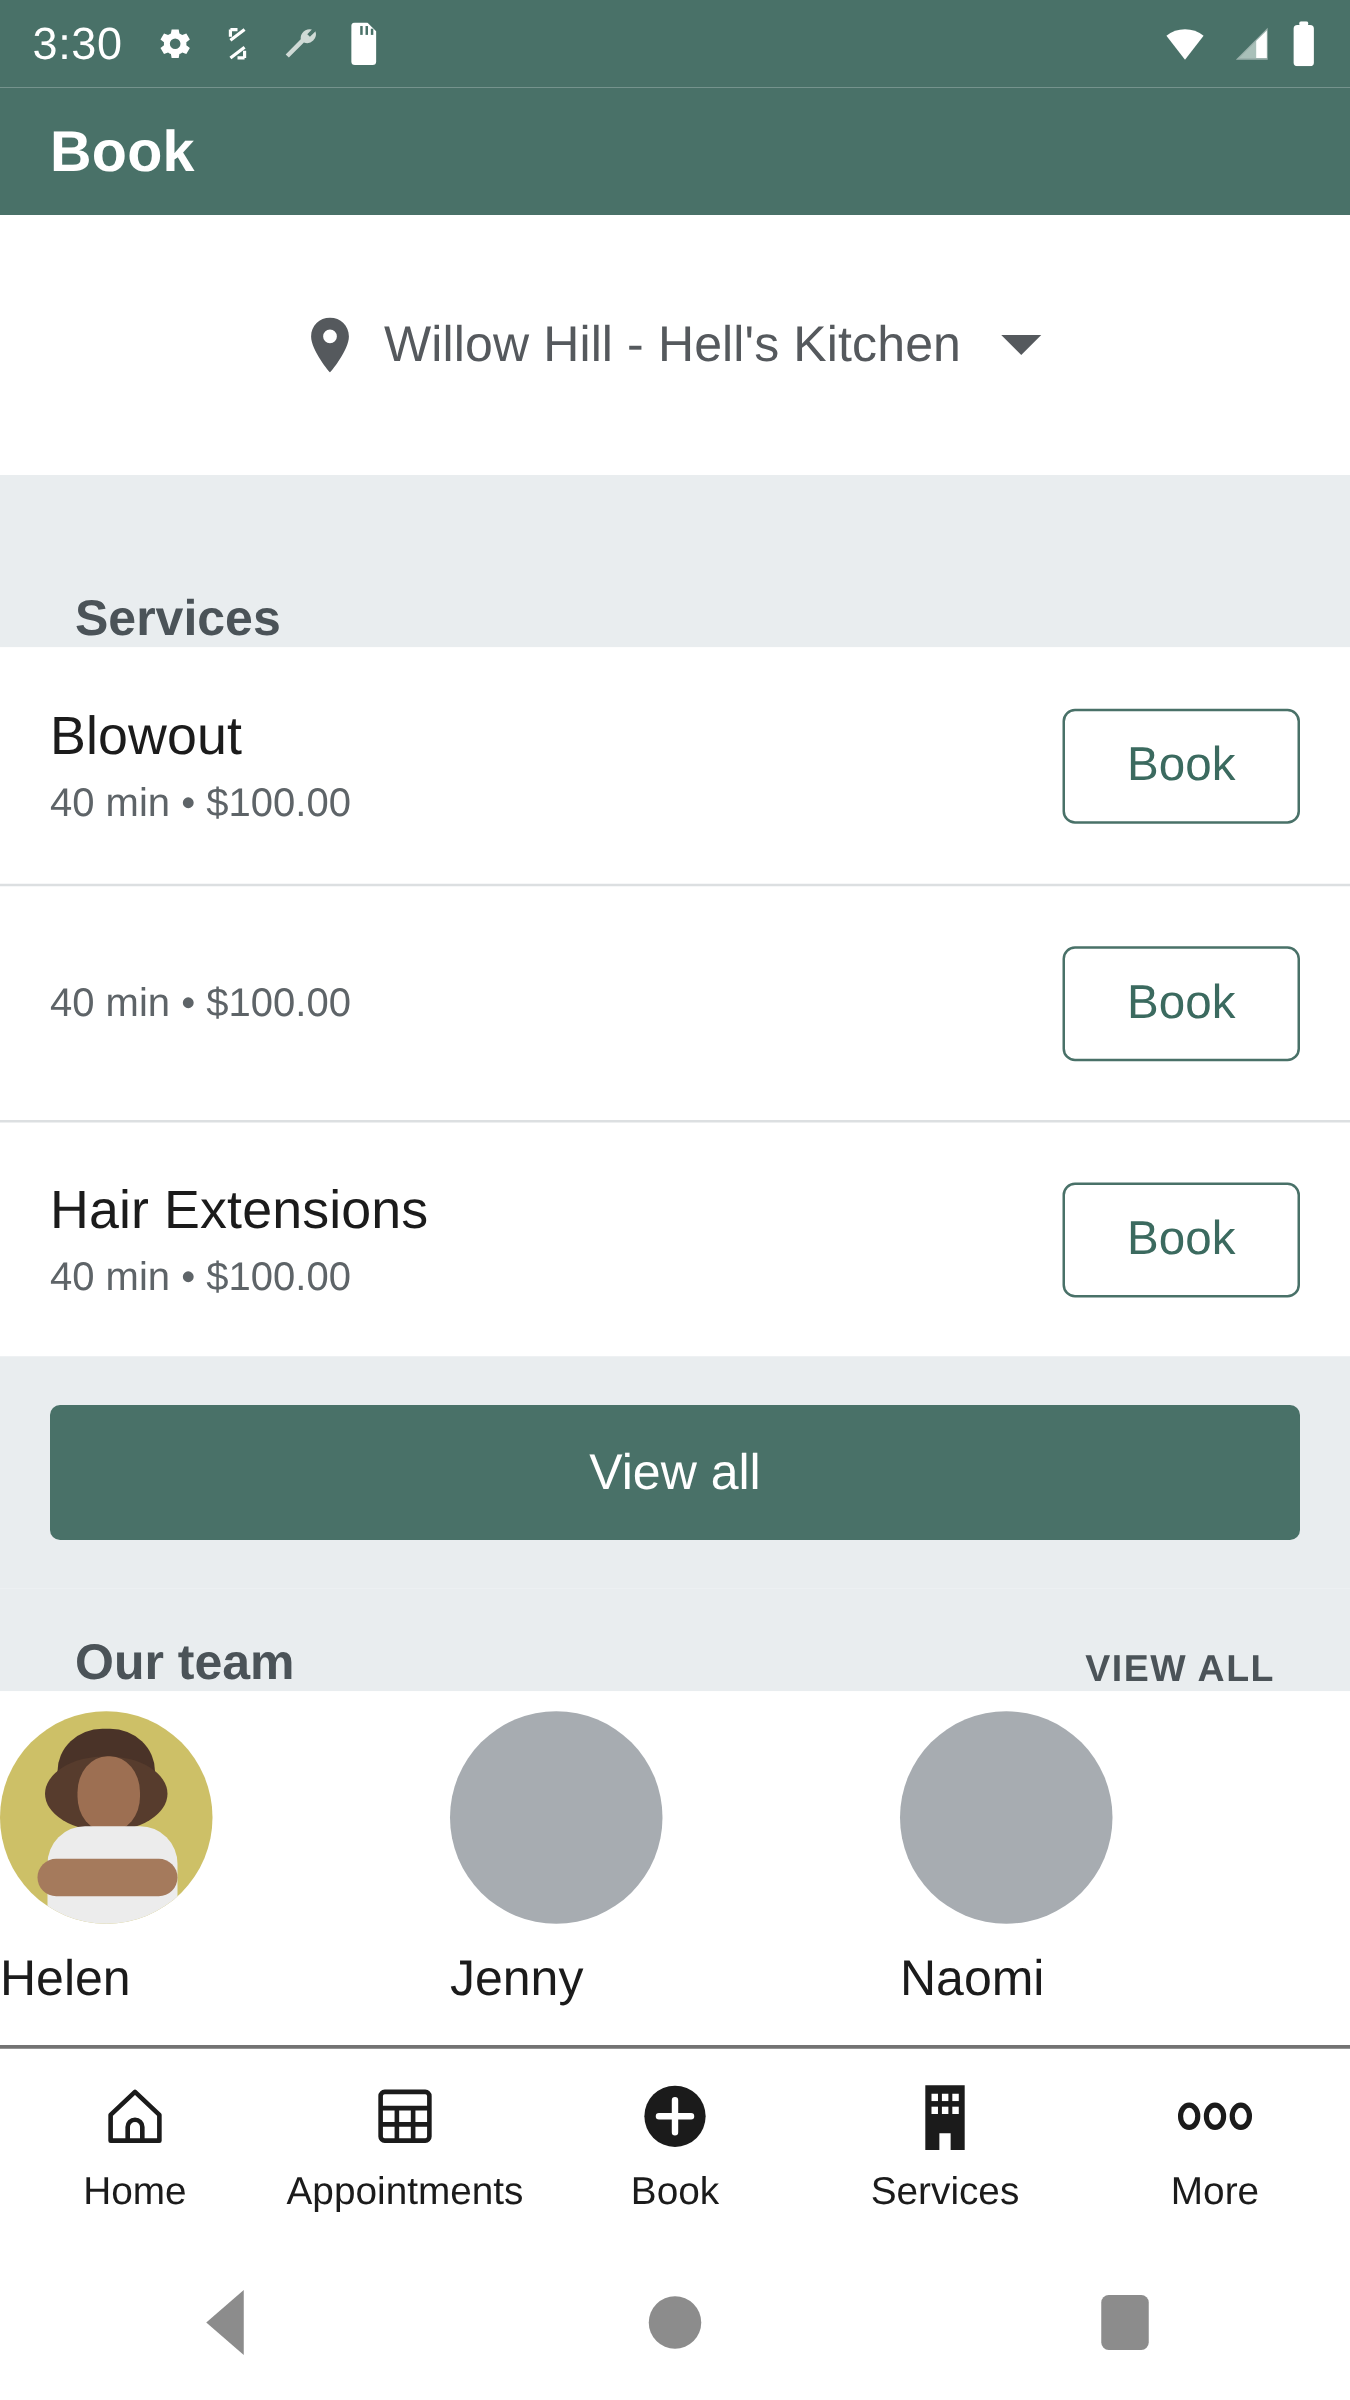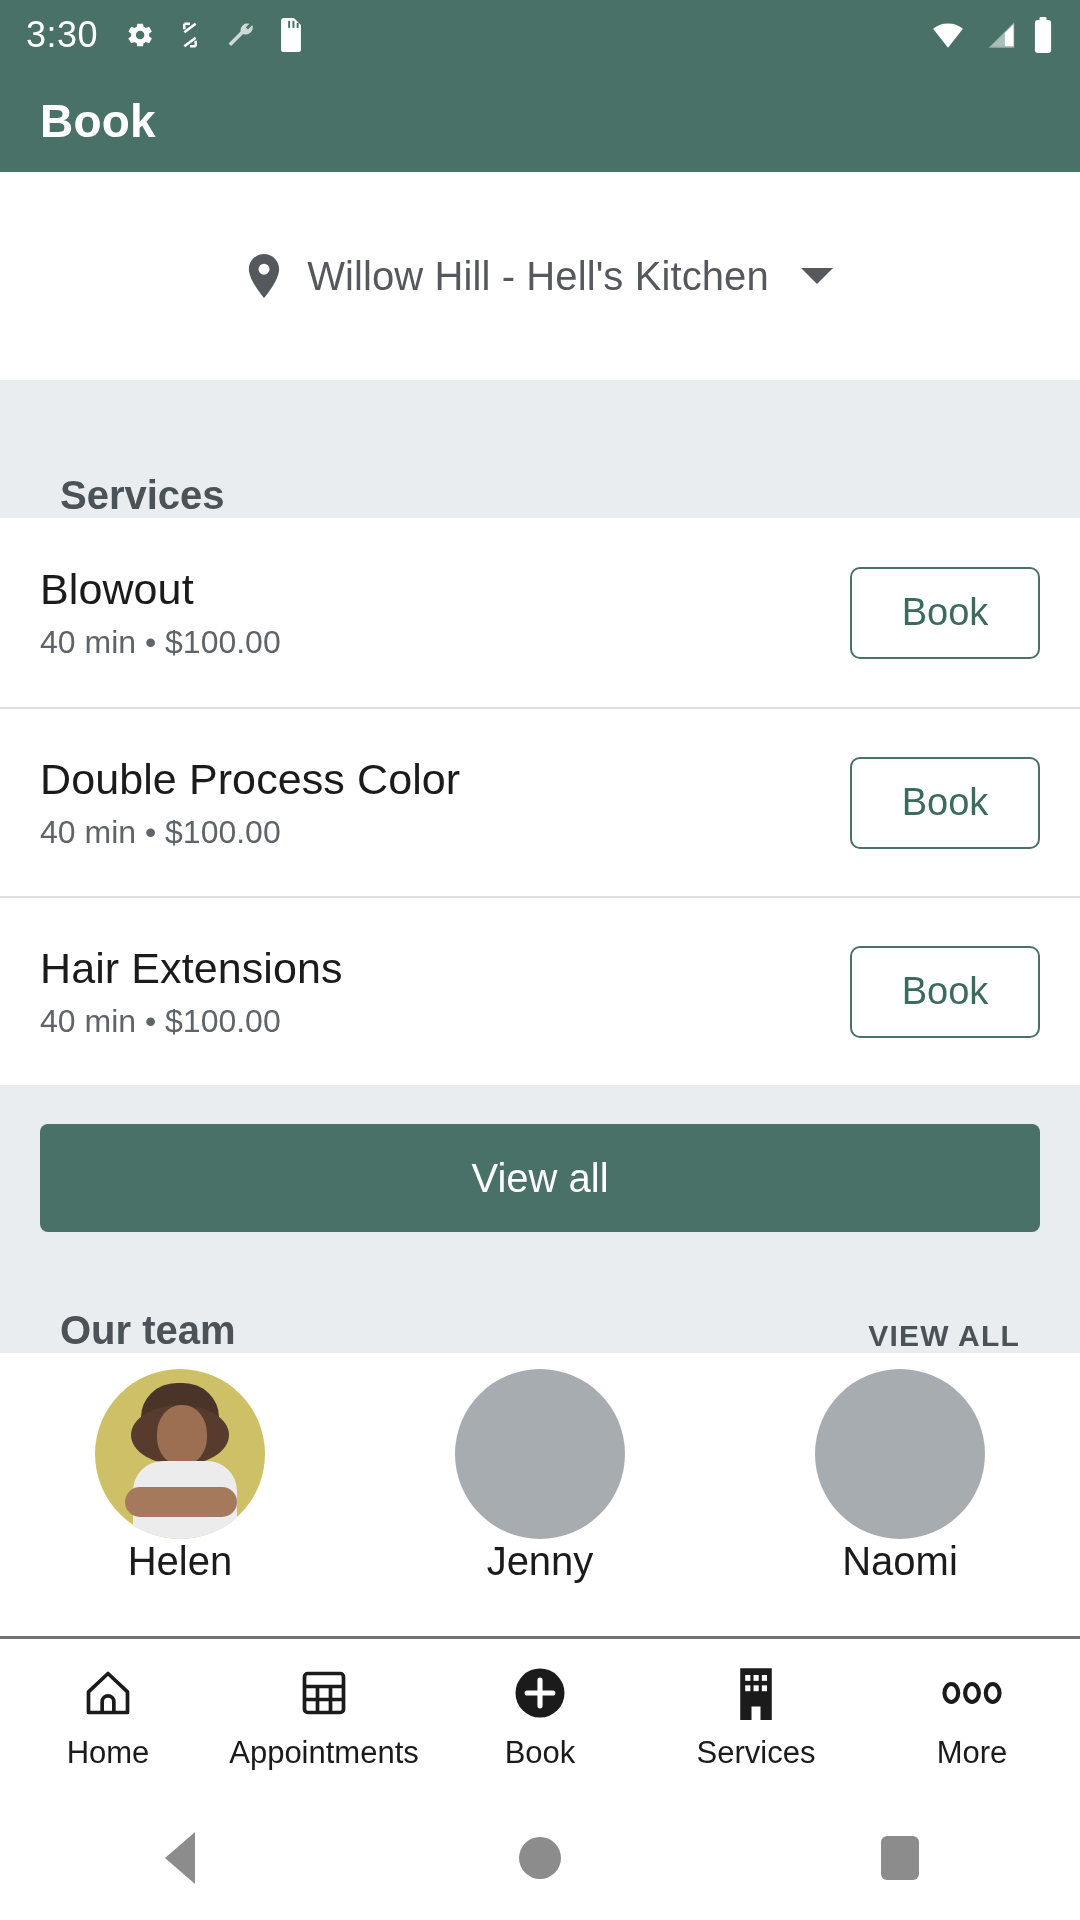--- a/index.html
+++ b/index.html
@@ -73,21 +73,21 @@
     font-family:"Liberation Sans", sans-serif;
   }
 
   #team-band { position:absolute; top:1271px; left:0; height:82px; }
 
   
   .team-strip {
     position:absolute; top:1353px; left:0; width:1080px; height:252px;
     background:#ffffff; display:flex; align-items:flex-start; padding-top:16px;
   }
-  .team-member { width:360px; display:flex; flex-direction:column; align-items:center; }
+  .team-member { width:360px; display:flex; flex-direction:column; align-items:flex-start; gap:22px; }
   .avatar { width:170px; height:170px; border-radius:50%; overflow:hidden; background:#a7acb1; position:relative; }
   .avatar.photo { background:#cdc067; }
   .av-hair { position:absolute; left:46px; top:14px; width:78px; height:74px; background:#4a3328; border-radius:46% 46% 38% 38%; }
   .av-hair2 { position:absolute; left:36px; top:36px; width:98px; height:60px; background:#573c2d; border-radius:50%; }
   .av-face { position:absolute; left:62px; top:36px; width:50px; height:60px; background:#9d6f52; border-radius:48% 48% 46% 46%; }
   .av-body { position:absolute; left:38px; top:92px; width:104px; height:80px; background:#ececec; border-radius:30px 30px 0 0; }
   .av-arm  { position:absolute; left:30px; top:118px; width:112px; height:30px; background:#a57a5c; border-radius:16px; }
   .member-name { font-size:40px; color:#1b1b1b; }
 
   
@@ -170,21 +170,20 @@
   <div class="service-list">
     <div class="service-row">
       <div class="service-info">
         <div class="service-name">Blowout</div>
         <div class="service-meta">40 min • $100.00</div>
       </div>
       <button class="book-btn">Book</button>
     </div>
     <div class="service-row">
       <div class="service-info">
-        <div class="service-name">Double Process Color</div>
         <div class="service-meta">40 min • $100.00</div>
       </div>
       <button class="book-btn">Book</button>
     </div>
     <div class="service-row">
       <div class="service-info">
         <div class="service-name">Hair Extensions</div>
         <div class="service-meta">40 min • $100.00</div>
       </div>
       <button class="book-btn">Book</button>

